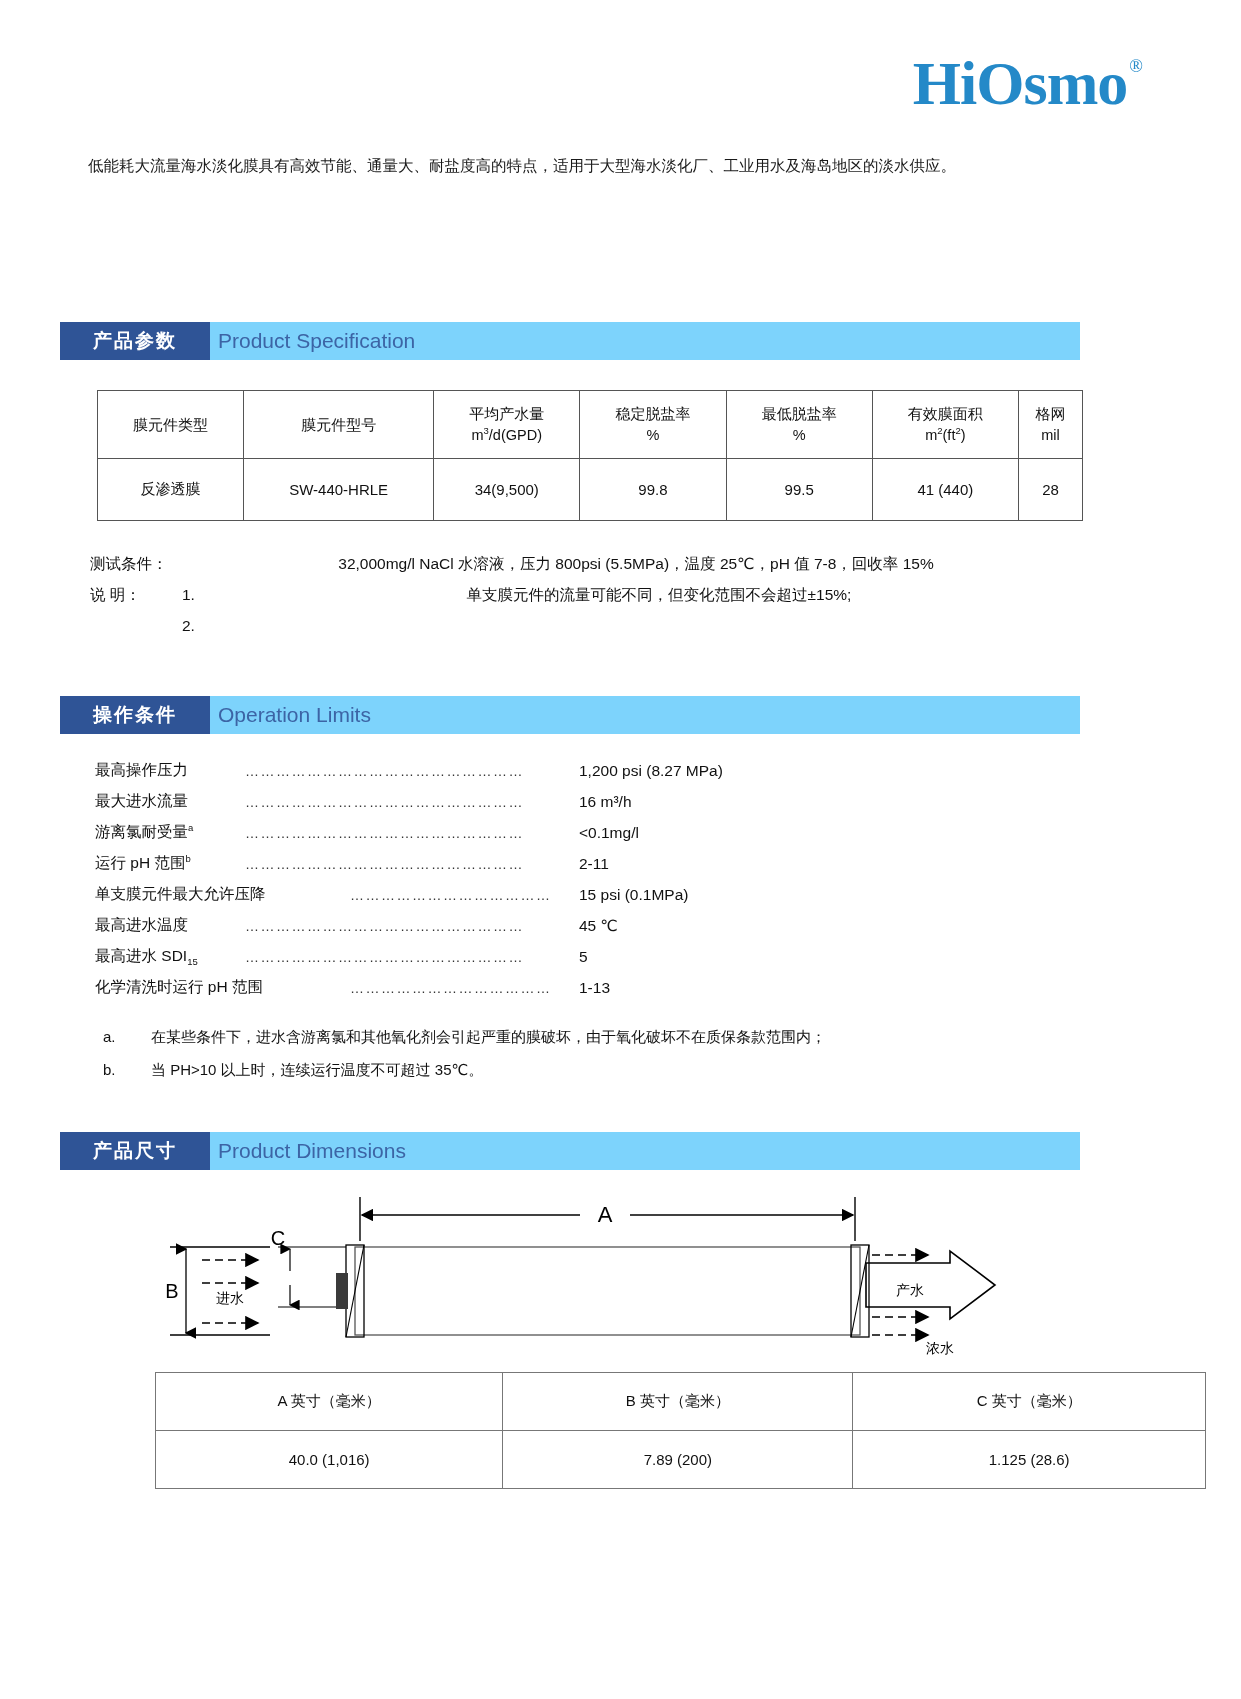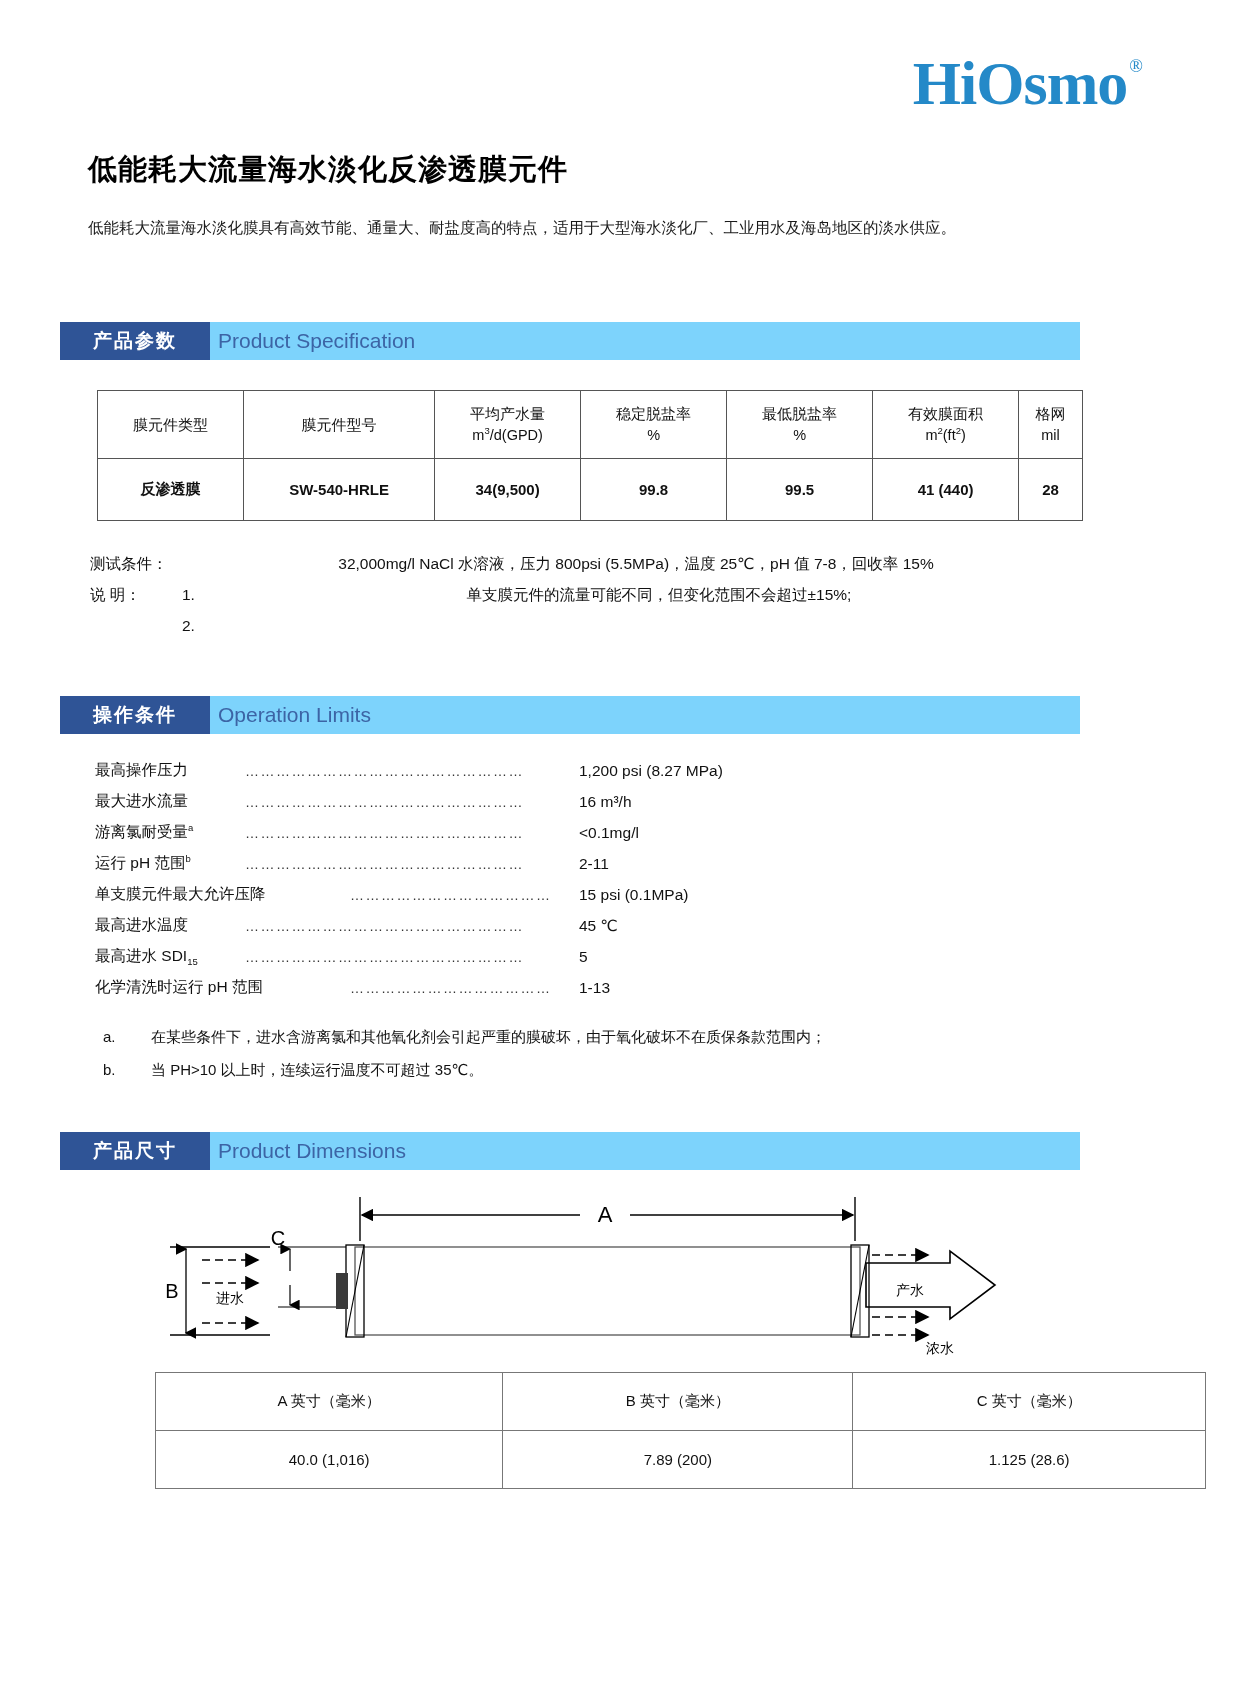--- a/index.html
+++ b/index.html
@@ -94,21 +94,21 @@
     border-collapse: collapse;
     font-size: 15px;
   }
   .spec-table th, .spec-table td {
     border: 1px solid #555555;
     text-align: center;
     color: #111111;
     font-weight: normal;
   }
   .spec-table th { height: 68px; line-height: 1.45; padding: 4px 2px; }
-  .spec-table td { height: 62px; padding: 4px 2px; font-weight: bold; }
+  .spec-table td { height: 62px; padding: 4px 2px; }
   .unit { display: block; font-size: 14.5px; }
   sup, sub { font-size: 9.5px; }
 
   
   .notes-block {
     position: absolute;
     left: 90px;
     top: 548px;
     width: 1000px;
     font-size: 15.5px;
@@ -190,21 +190,20 @@
 </style>
 </head>
 <body>
 
 <div class="logo-wrap">
   <span class="logo-text">HiOsmo</span>
   <span class="logo-reg">®</span>
 </div>
 
 <div class="title-block">
-  <h1 class="doc-title">低能耗大流量海水淡化反渗透膜元件</h1>
   <p class="doc-desc">低能耗大流量海水淡化膜具有高效节能、通量大、耐盐度高的特点，适用于大型海水淡化厂、工业用水及海岛地区的淡水供应。</p>
 </div>
 
 <div class="section-bar" style="top:322px;">
   <div class="section-cn">产品参数</div>
   <div class="section-en">Product Specification</div>
 </div>
 
 <table class="spec-table">
   <thead>
@@ -233,21 +232,21 @@
       </th>
       <th>
         <span>格网</span>
         <span class="unit">mil</span>
       </th>
     </tr>
   </thead>
   <tbody>
     <tr>
       <td>反渗透膜</td>
-      <td>SW-540-HRLE</td>
+      <td>SW-440-HRLE</td>
       <td>34(9,500)</td>
       <td>99.8</td>
       <td>99.5</td>
       <td>41 (440)</td>
       <td>28</td>
     </tr>
   </tbody>
 </table>
 
 <div class="notes-block">

